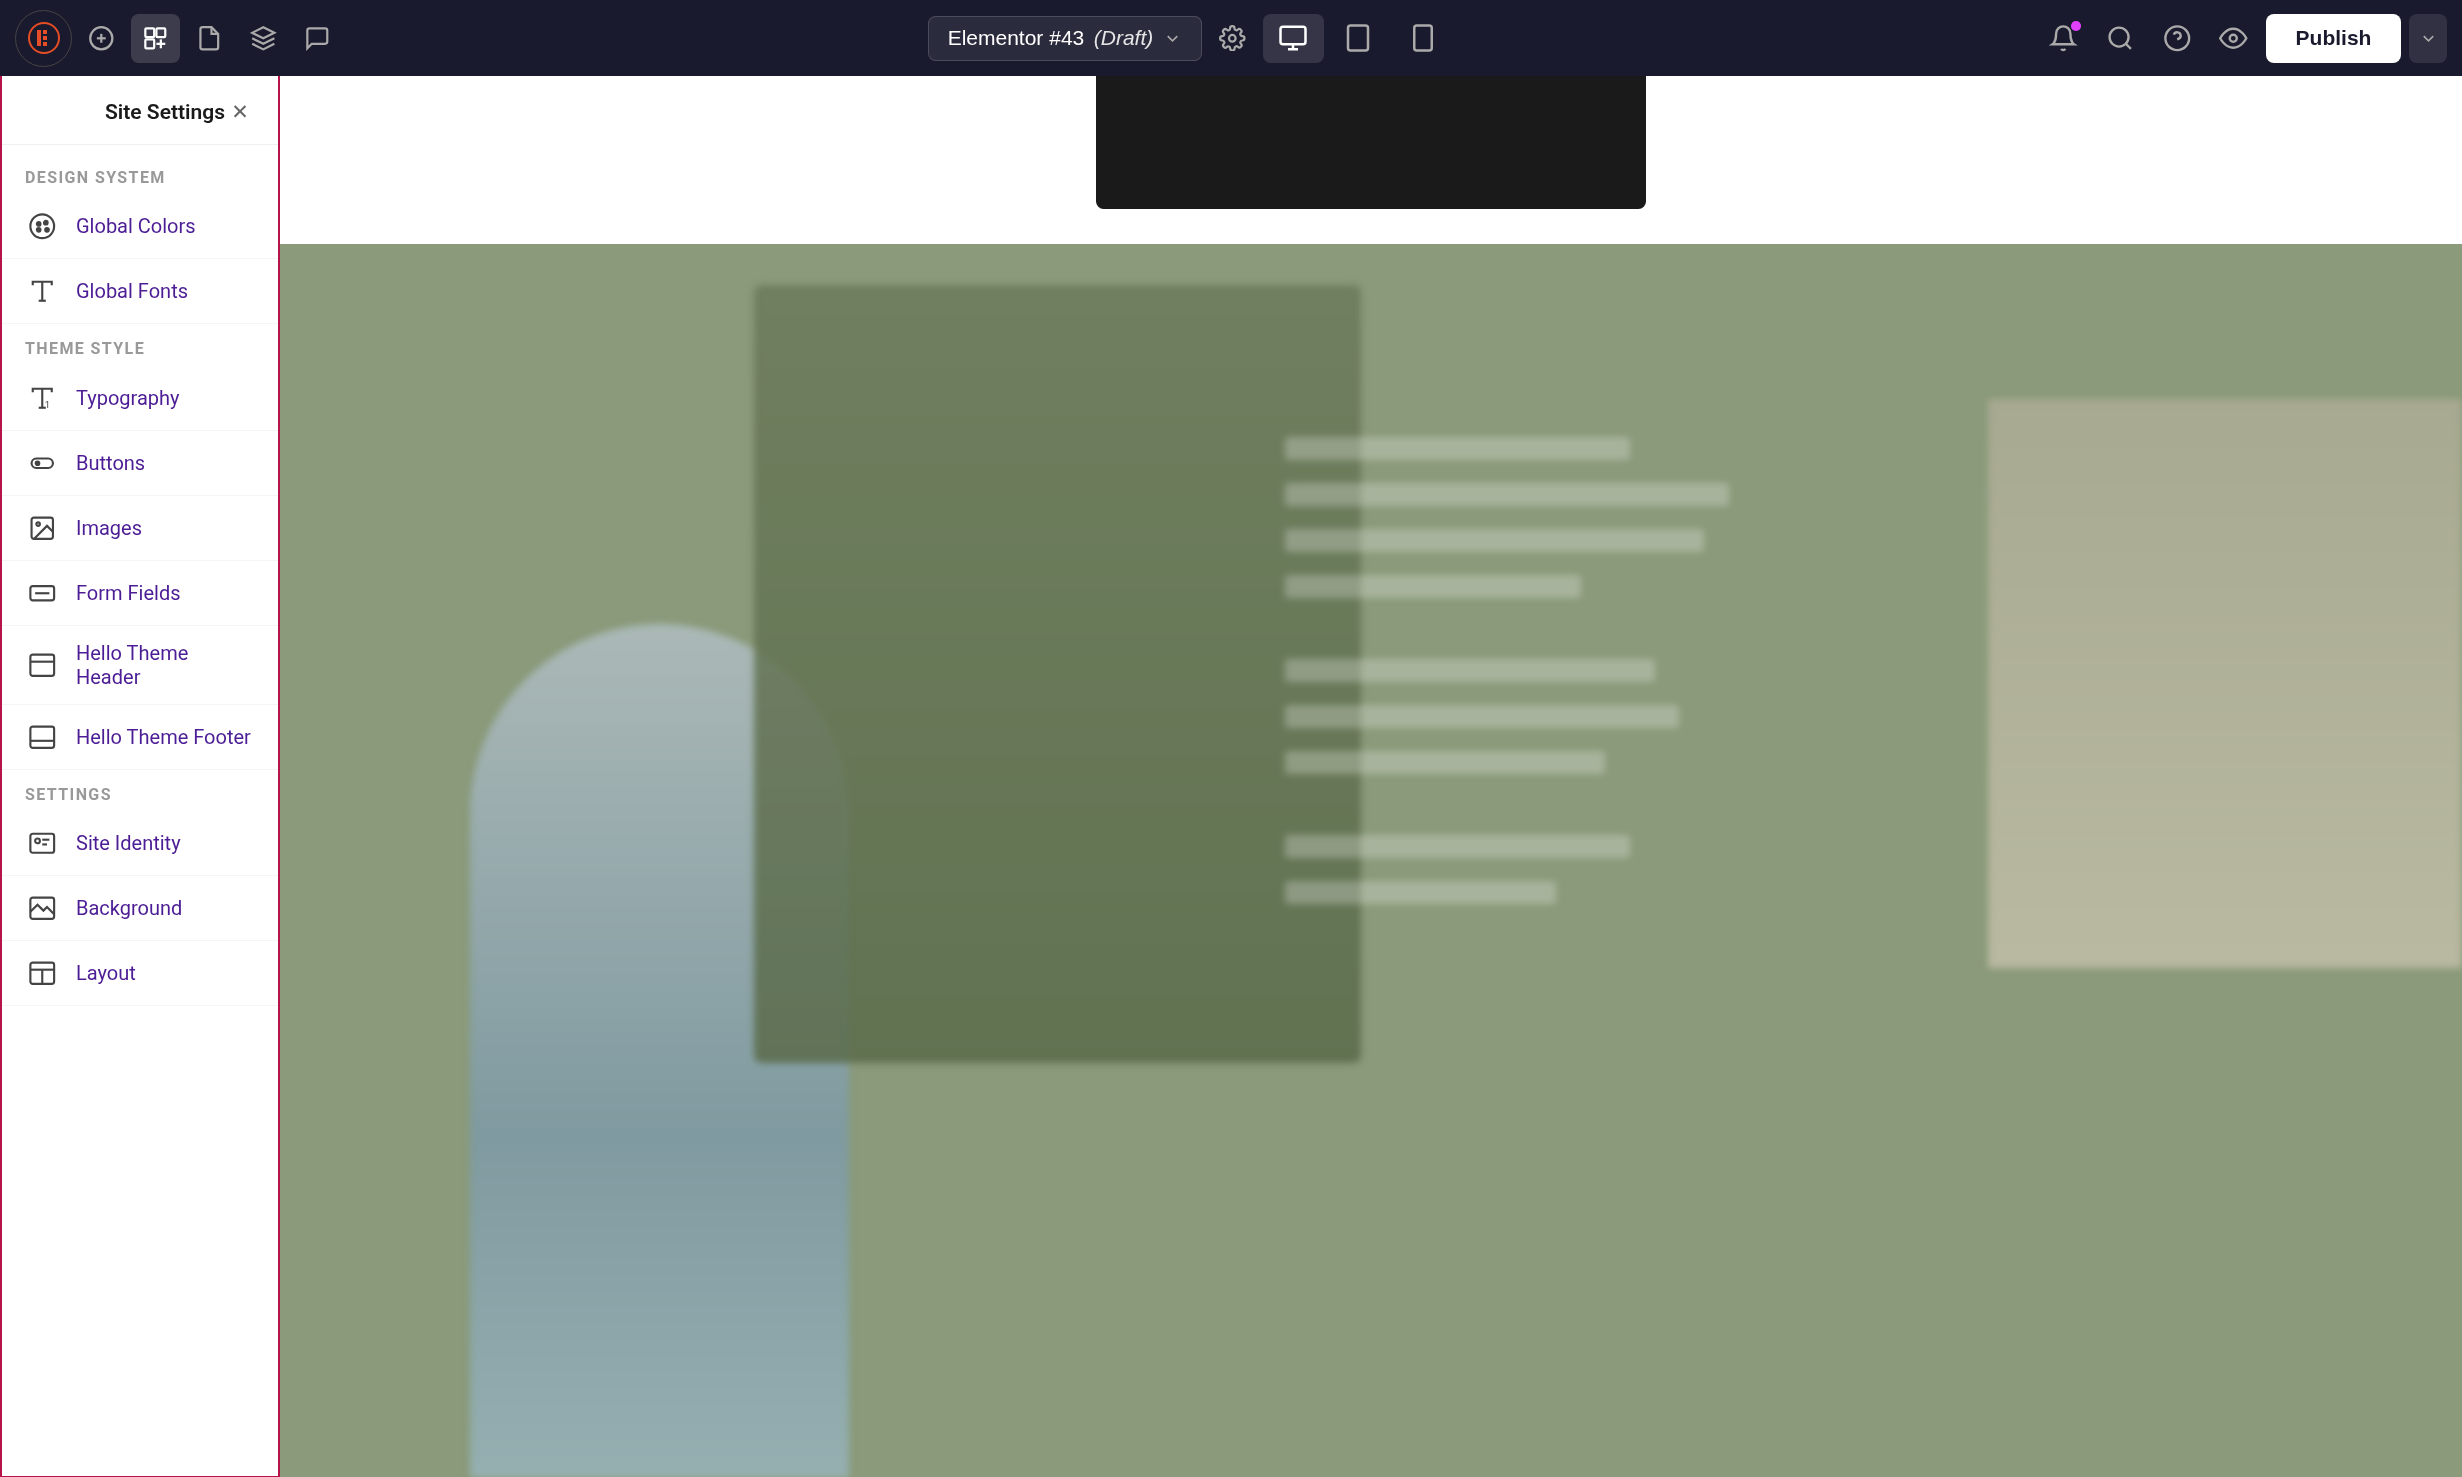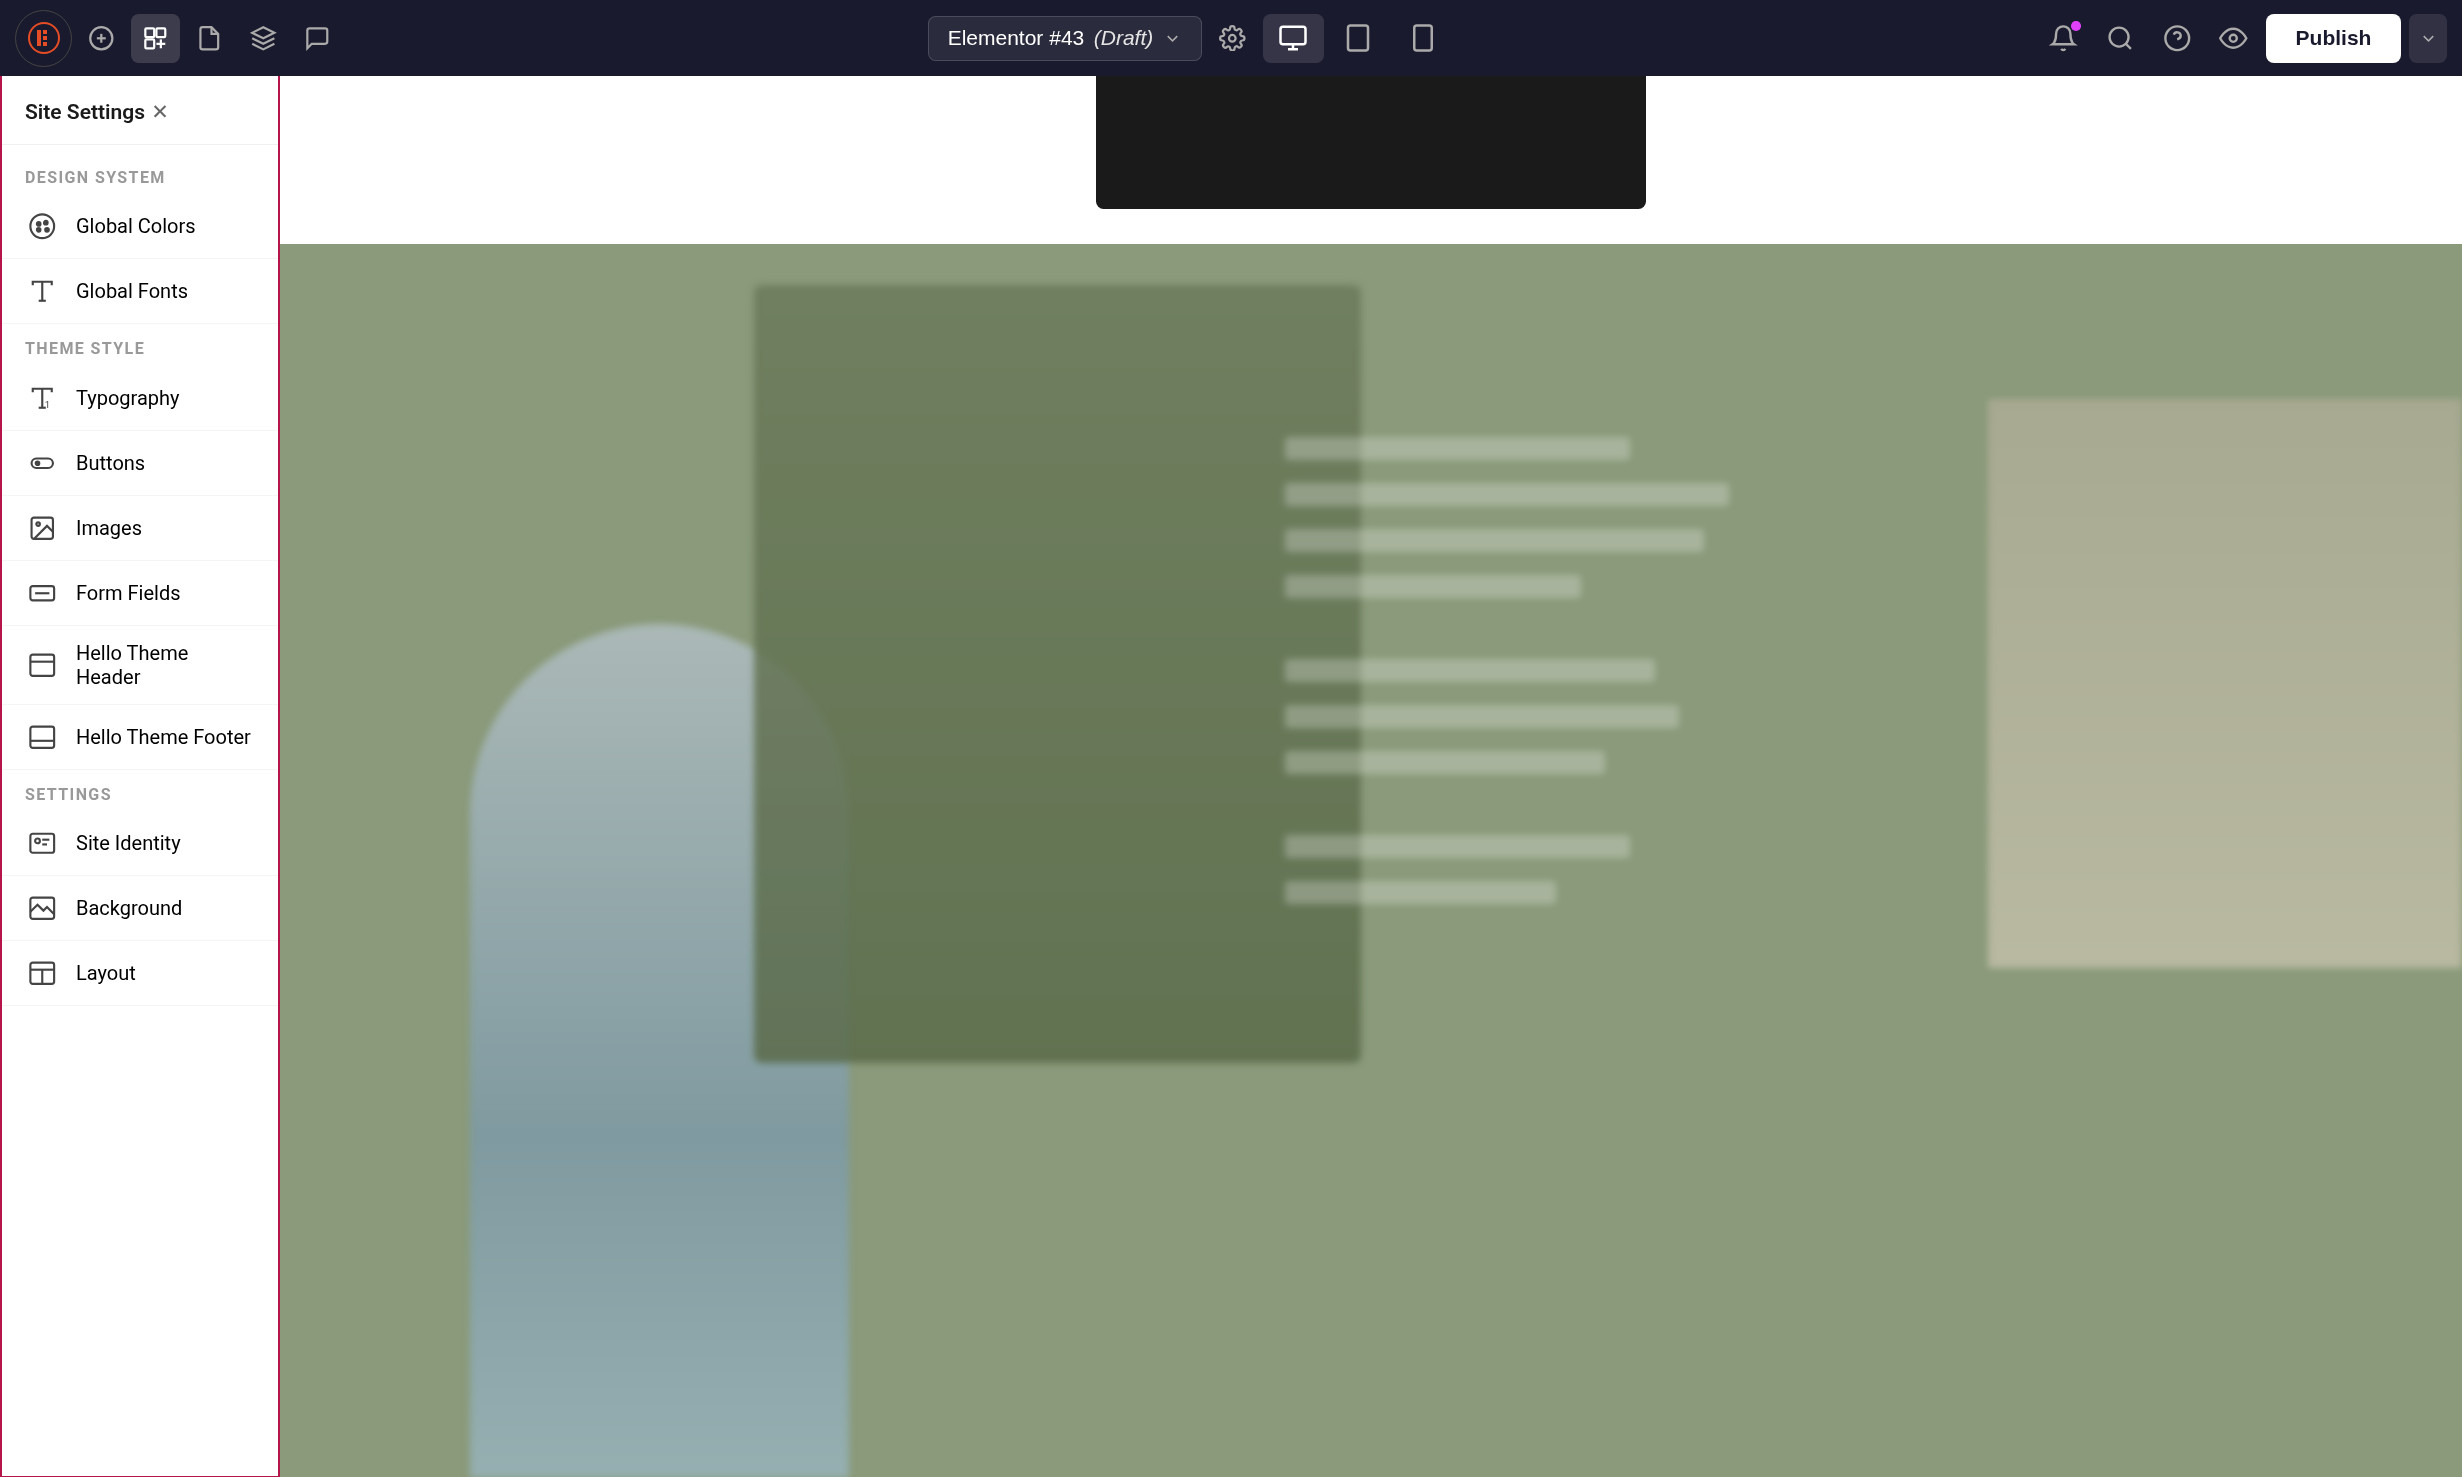--- a/index.html
+++ b/index.html
@@ -173,21 +173,21 @@
       border: 2.8px solid #b5144a;
       border-top: none;
       flex-shrink: 0;
     }
 
     .sidebar-header {
       padding: 21px 23px 17px;
       border-bottom: 0.9px solid #f0f0f0;
       display: flex;
       align-items: center;
-      justify-content: flex-start;
+      justify-content: flex-end;
     }
     .sidebar-header-title {
       font-size: 21px;
       font-weight: 600;
       color: #1a1a1a;
     }
     .sidebar-close {
       width: 30px;
       height: 30px;
       background: transparent;
@@ -232,21 +232,21 @@
       height: 34px;
       display: flex;
       align-items: center;
       justify-content: center;
       color: #444;
       flex-shrink: 0;
     }
     .menu-item-icon svg { width: 28.5px; height: 28.5px; }
     .menu-item-label {
       font-size: 20px;
-      color: #000000;
+      color: #4c1d95;
       font-weight: 400;
     }
 
     .sidebar-footer {
       padding: 19px 23px;
       border-top: 0.9px solid #eee;
     }
     .save-changes-btn {
       width: 100%;
       padding: 17px;

